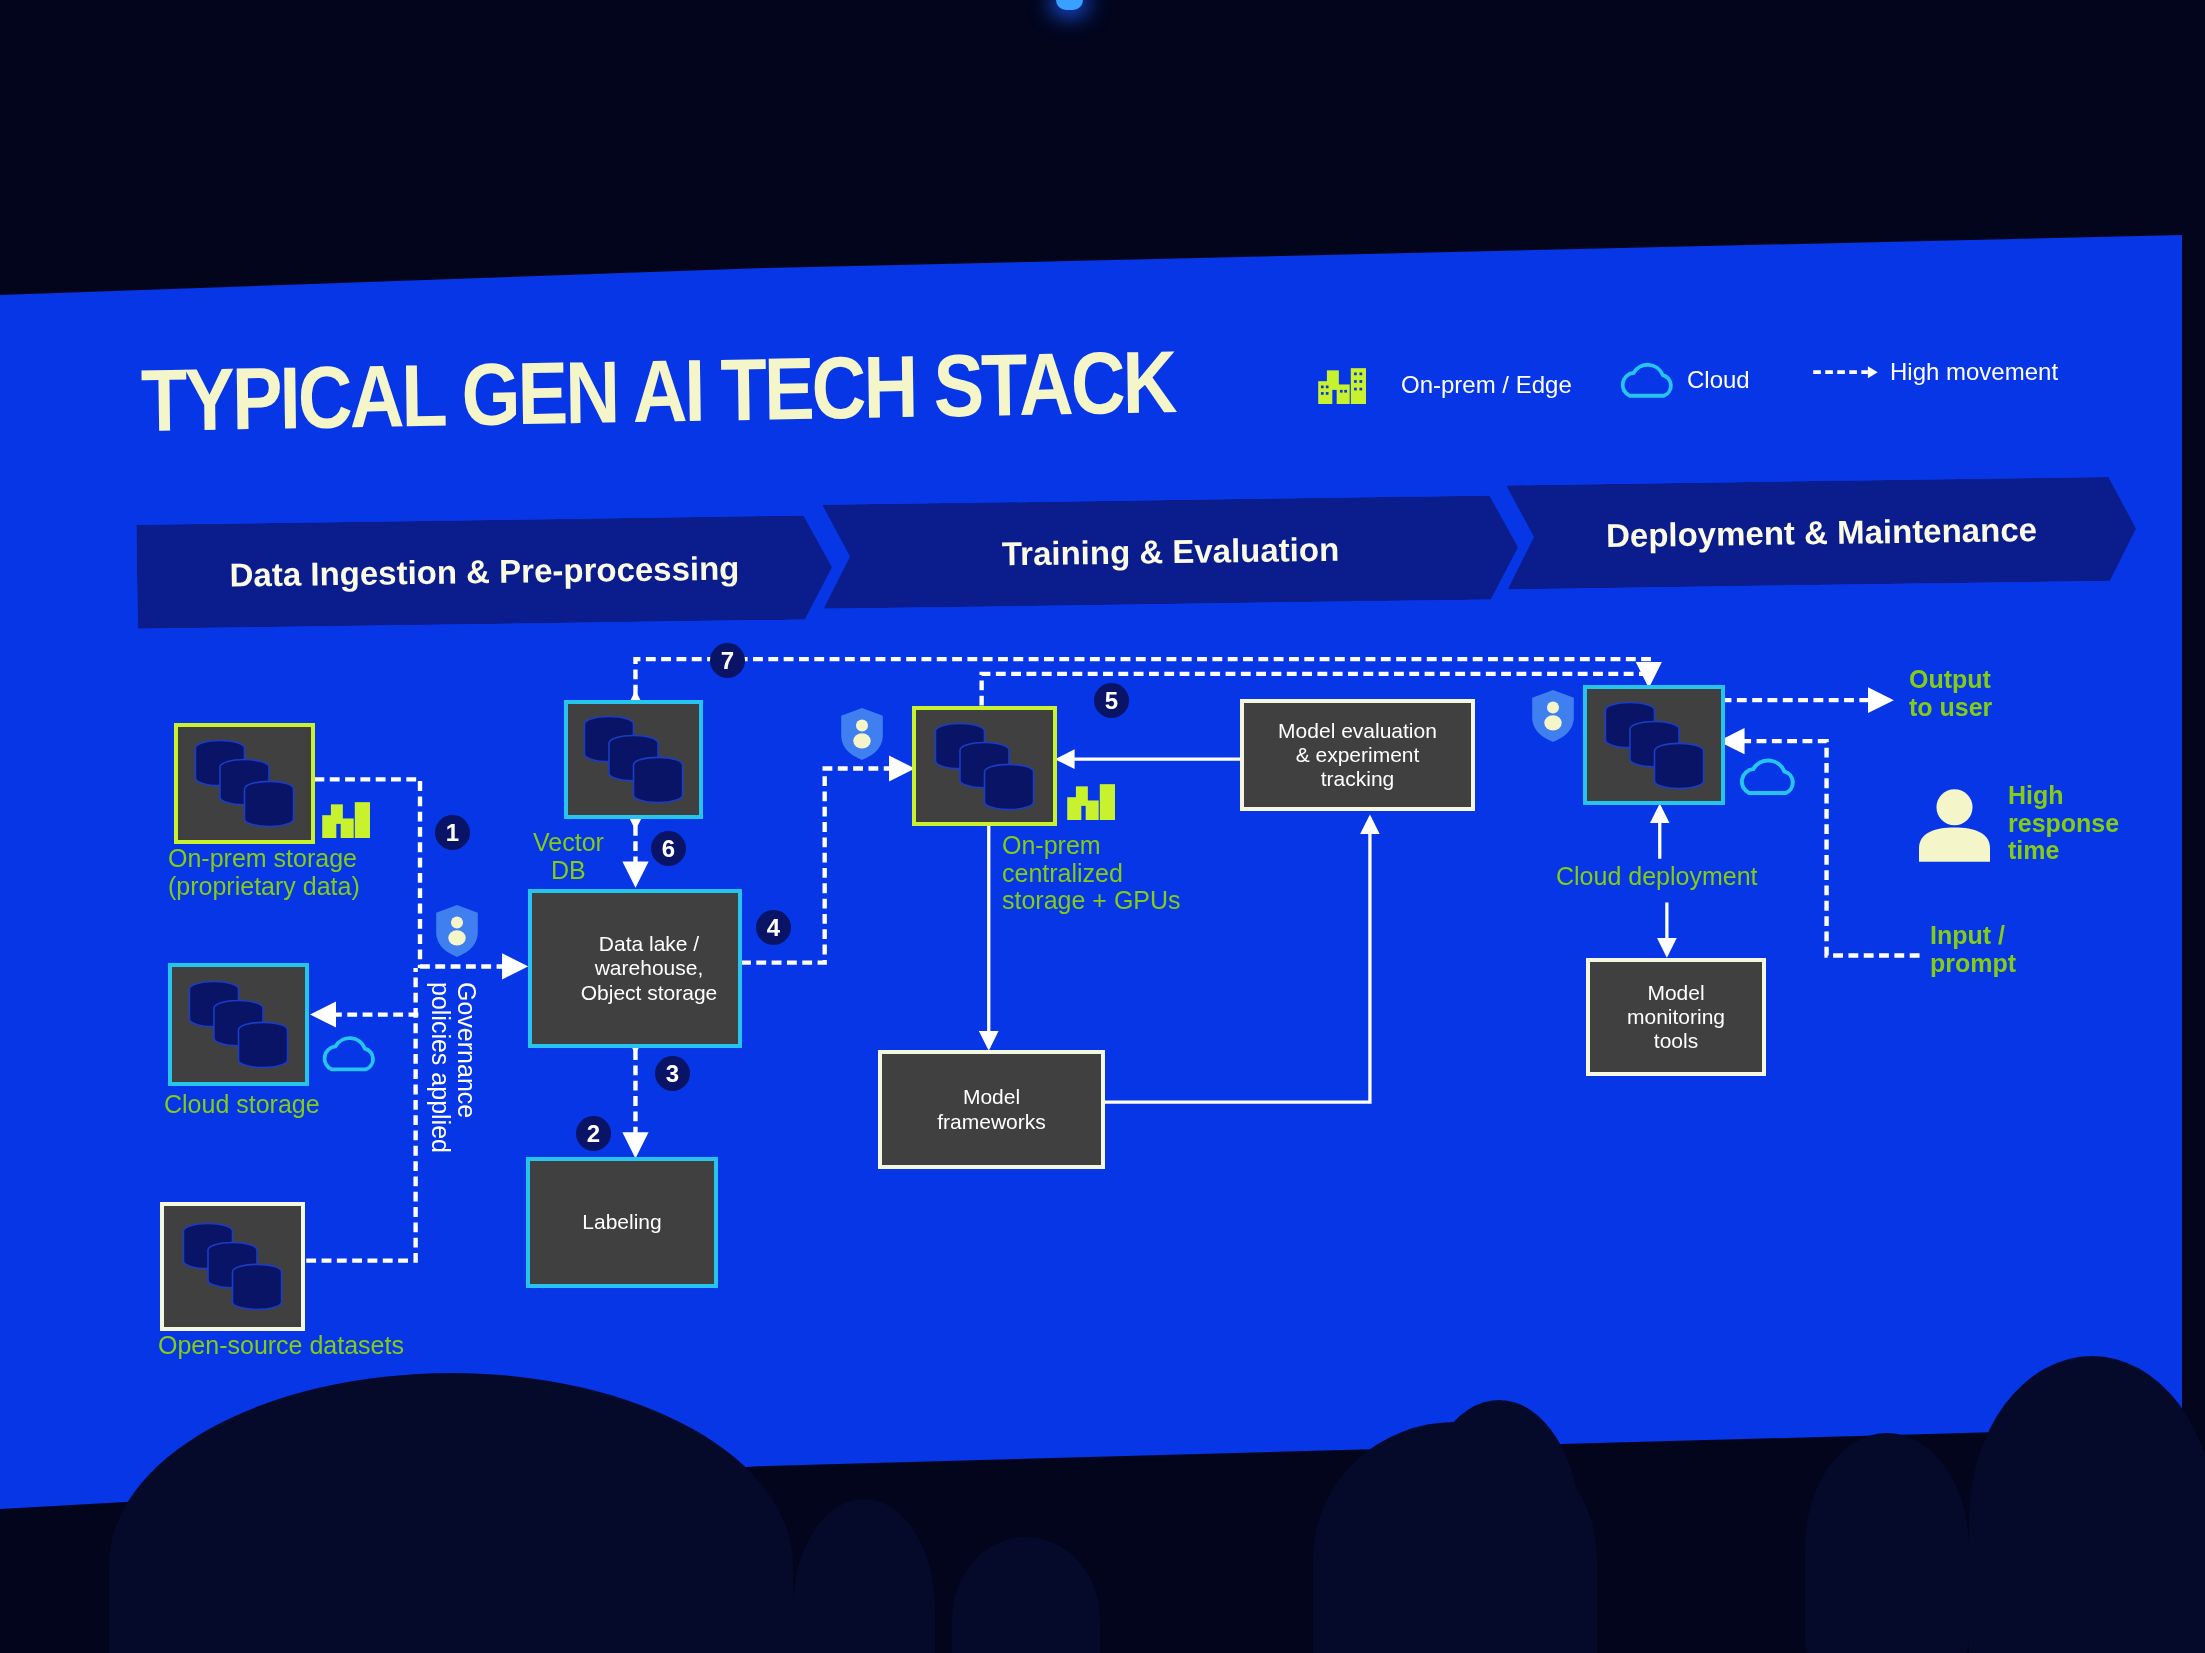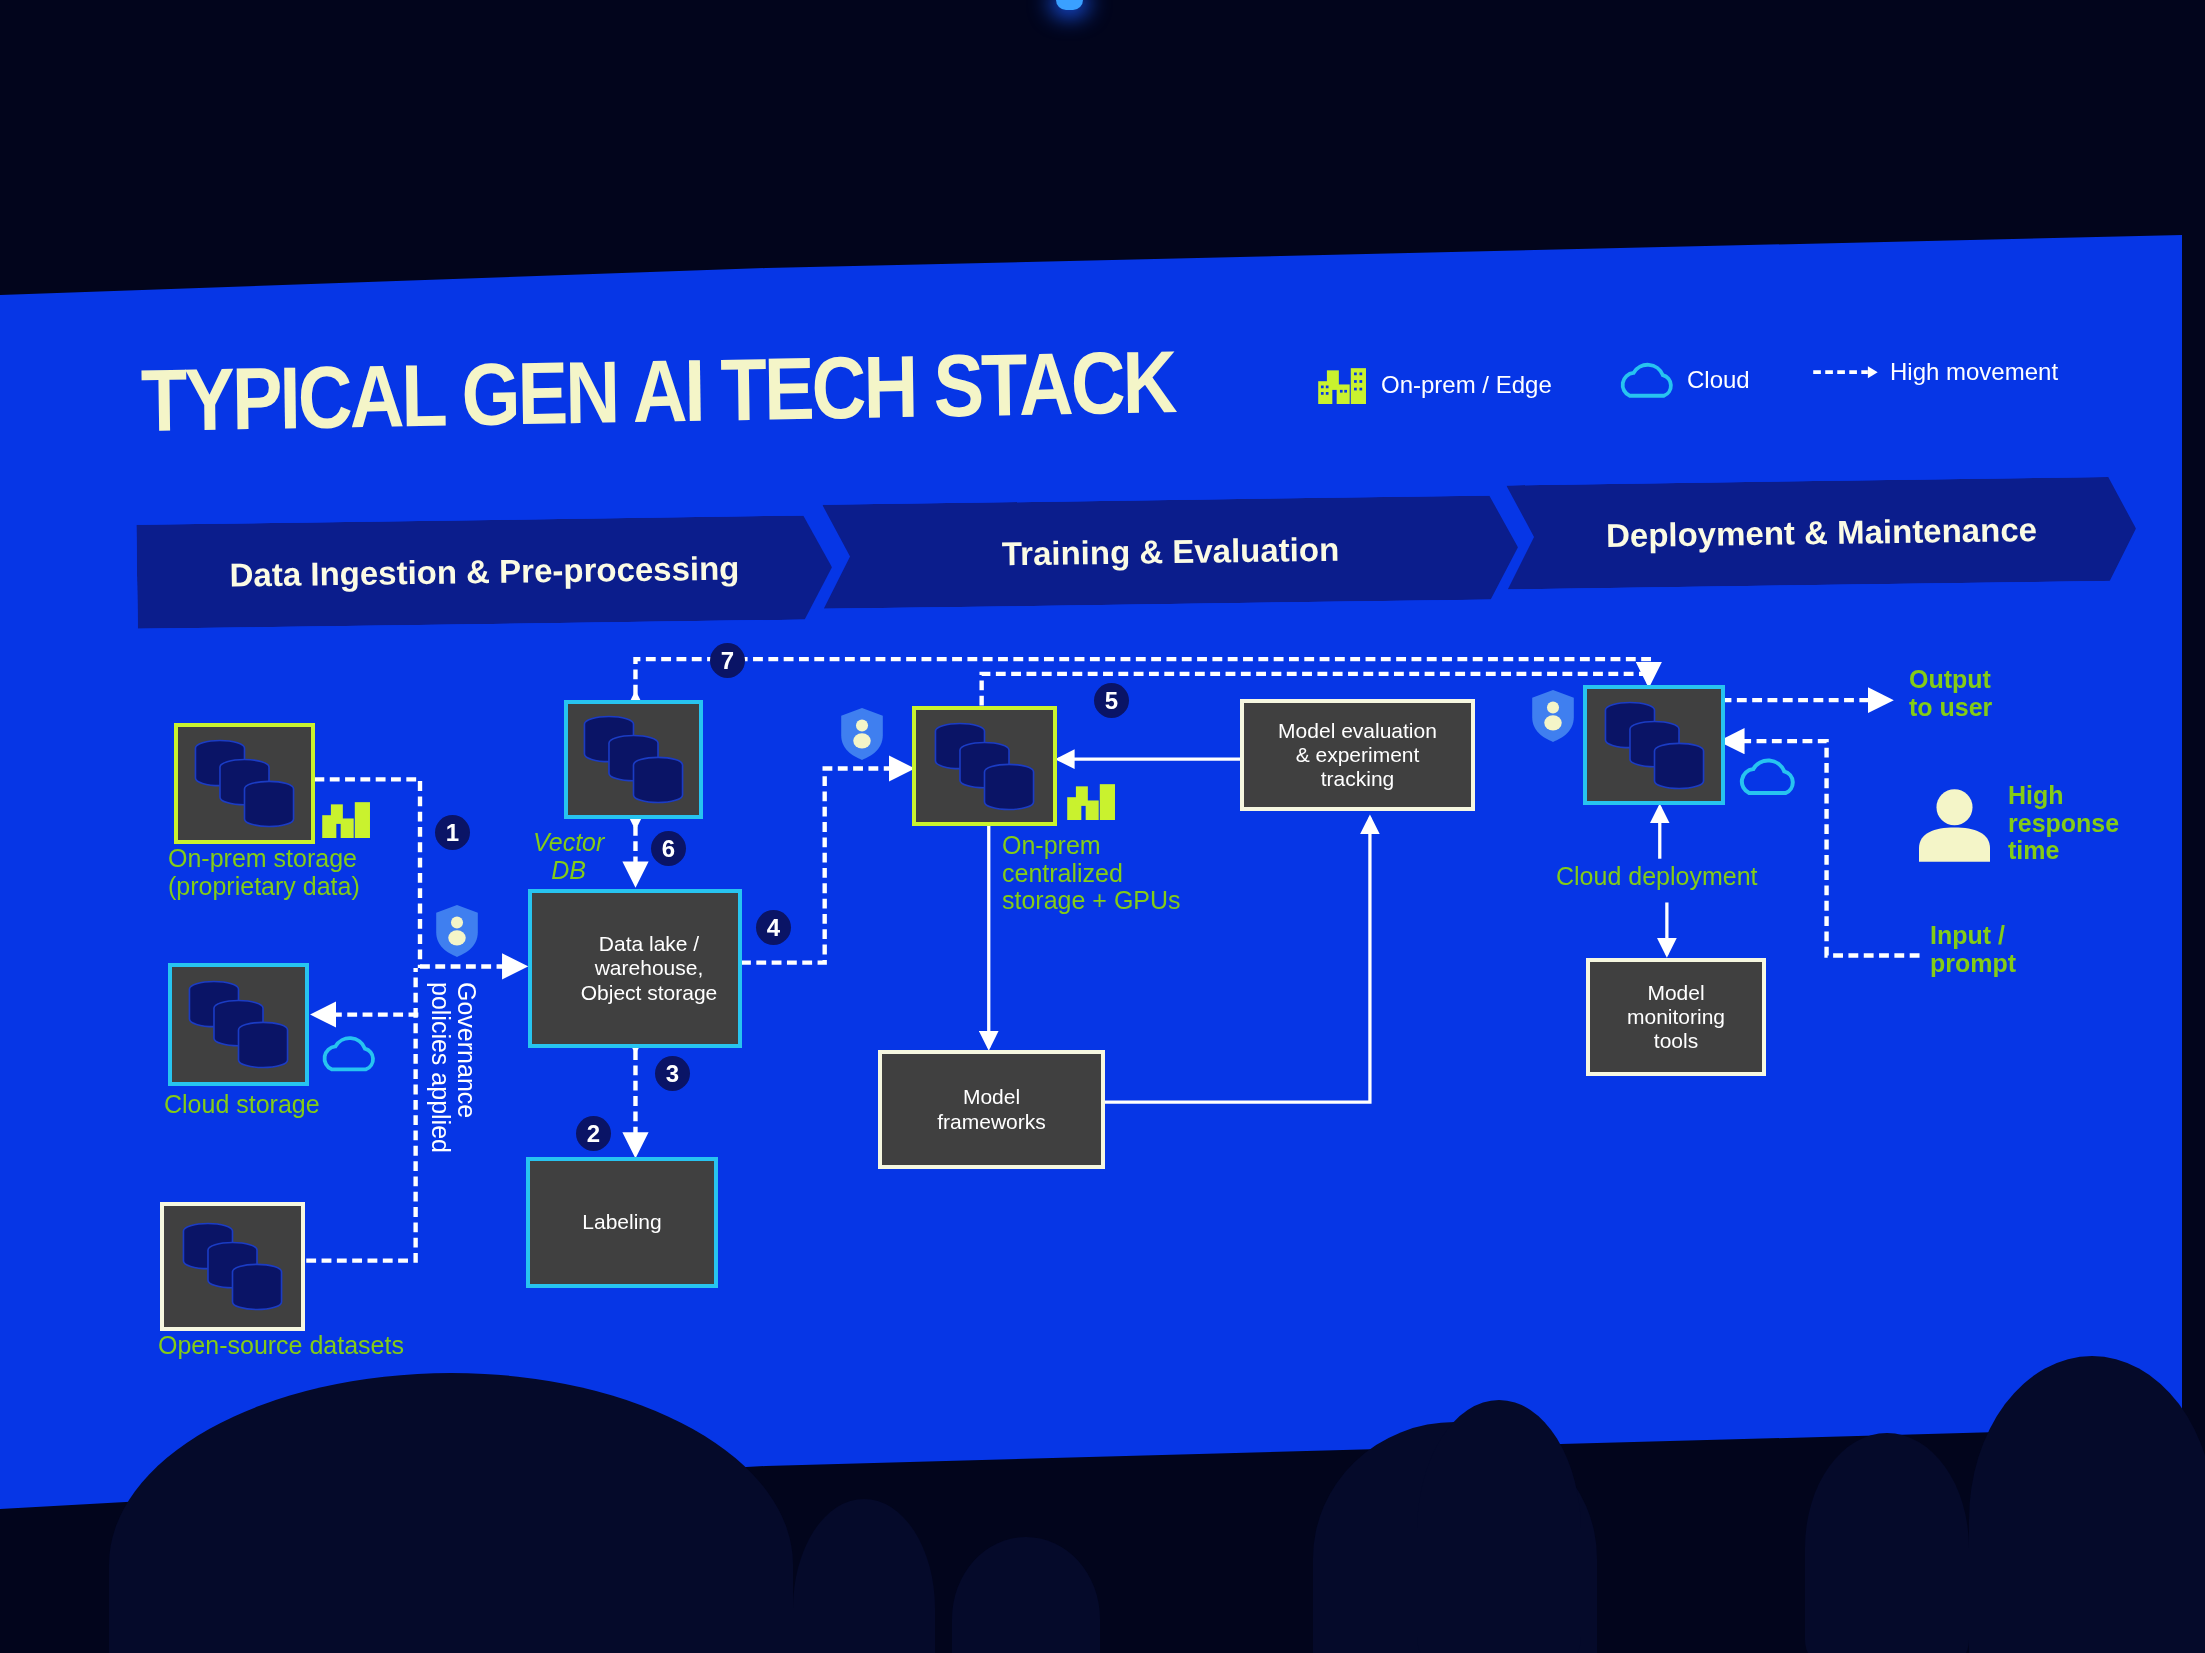--- a/index.html
+++ b/index.html
@@ -44,21 +44,21 @@
     position: absolute; box-sizing: border-box; border: 4.9px solid #27c4f0; background: #404040;
     color: #fff; display: flex; align-items: center; justify-content: center; text-align: center;
     font-size: 21px; line-height: 1.15;
   }
   .box.green { border-color: #c9f22e; }
   .box.white { border-color: #f6f7e0; }
   .box .db { width: 109px; height: 93px; }
 
   .lbl { position: absolute; color: #84cc16; font-size: 25px; line-height: 1.1; }
   .lbl.bold { font-weight: 700; }
-  .lbl.center { text-align: center; font-style: italic; }
+  .lbl.center { text-align: center; }
 
   .badge {
     position: absolute; width: 35px; height: 35px; border-radius: 50%;
     background: #0a1466; color: #fff; font-weight: 700; font-size: 24px;
     display: flex; align-items: center; justify-content: center;
   }
   .icon { position: absolute; }
   .vertical {
     position: absolute; color: #fff; font-size: 25px; line-height: 1.05;
     transform: rotate(90deg); transform-origin: left top; white-space: nowrap;
@@ -68,21 +68,21 @@
 </head>
 <body>
 
 <div class="ceiling-light"></div>
 <div class="screen"></div>
 
 <div class="layer">
 
   <div class="title">TYPICAL GEN AI TECH STACK</div>
 
-  <div class="legend" style="left:1318px; top:366px;">
+  <div class="legend" style="left:1318px; top:366px;gap:20px;">
     <svg width="52" height="38" viewBox="0 0 95 70">
       <rect x="0" y="28" width="26" height="42" fill="#c9f22e"></rect>
         <rect x="16" y="8" width="22" height="36" fill="#c9f22e"></rect>
       <rect x="34" y="34" width="24" height="36" fill="#c9f22e"></rect>
         <rect x="60" y="4" width="28" height="66" fill="#c9f22e"></rect>
       <g fill="#0636e6">
           <rect x="5" y="36" width="5" height="5"></rect>
           <rect x="14" y="36" width="5" height="5"></rect>
           <rect x="5" y="48" width="5" height="5"></rect>
           <rect x="14" y="48" width="5" height="5"></rect>

